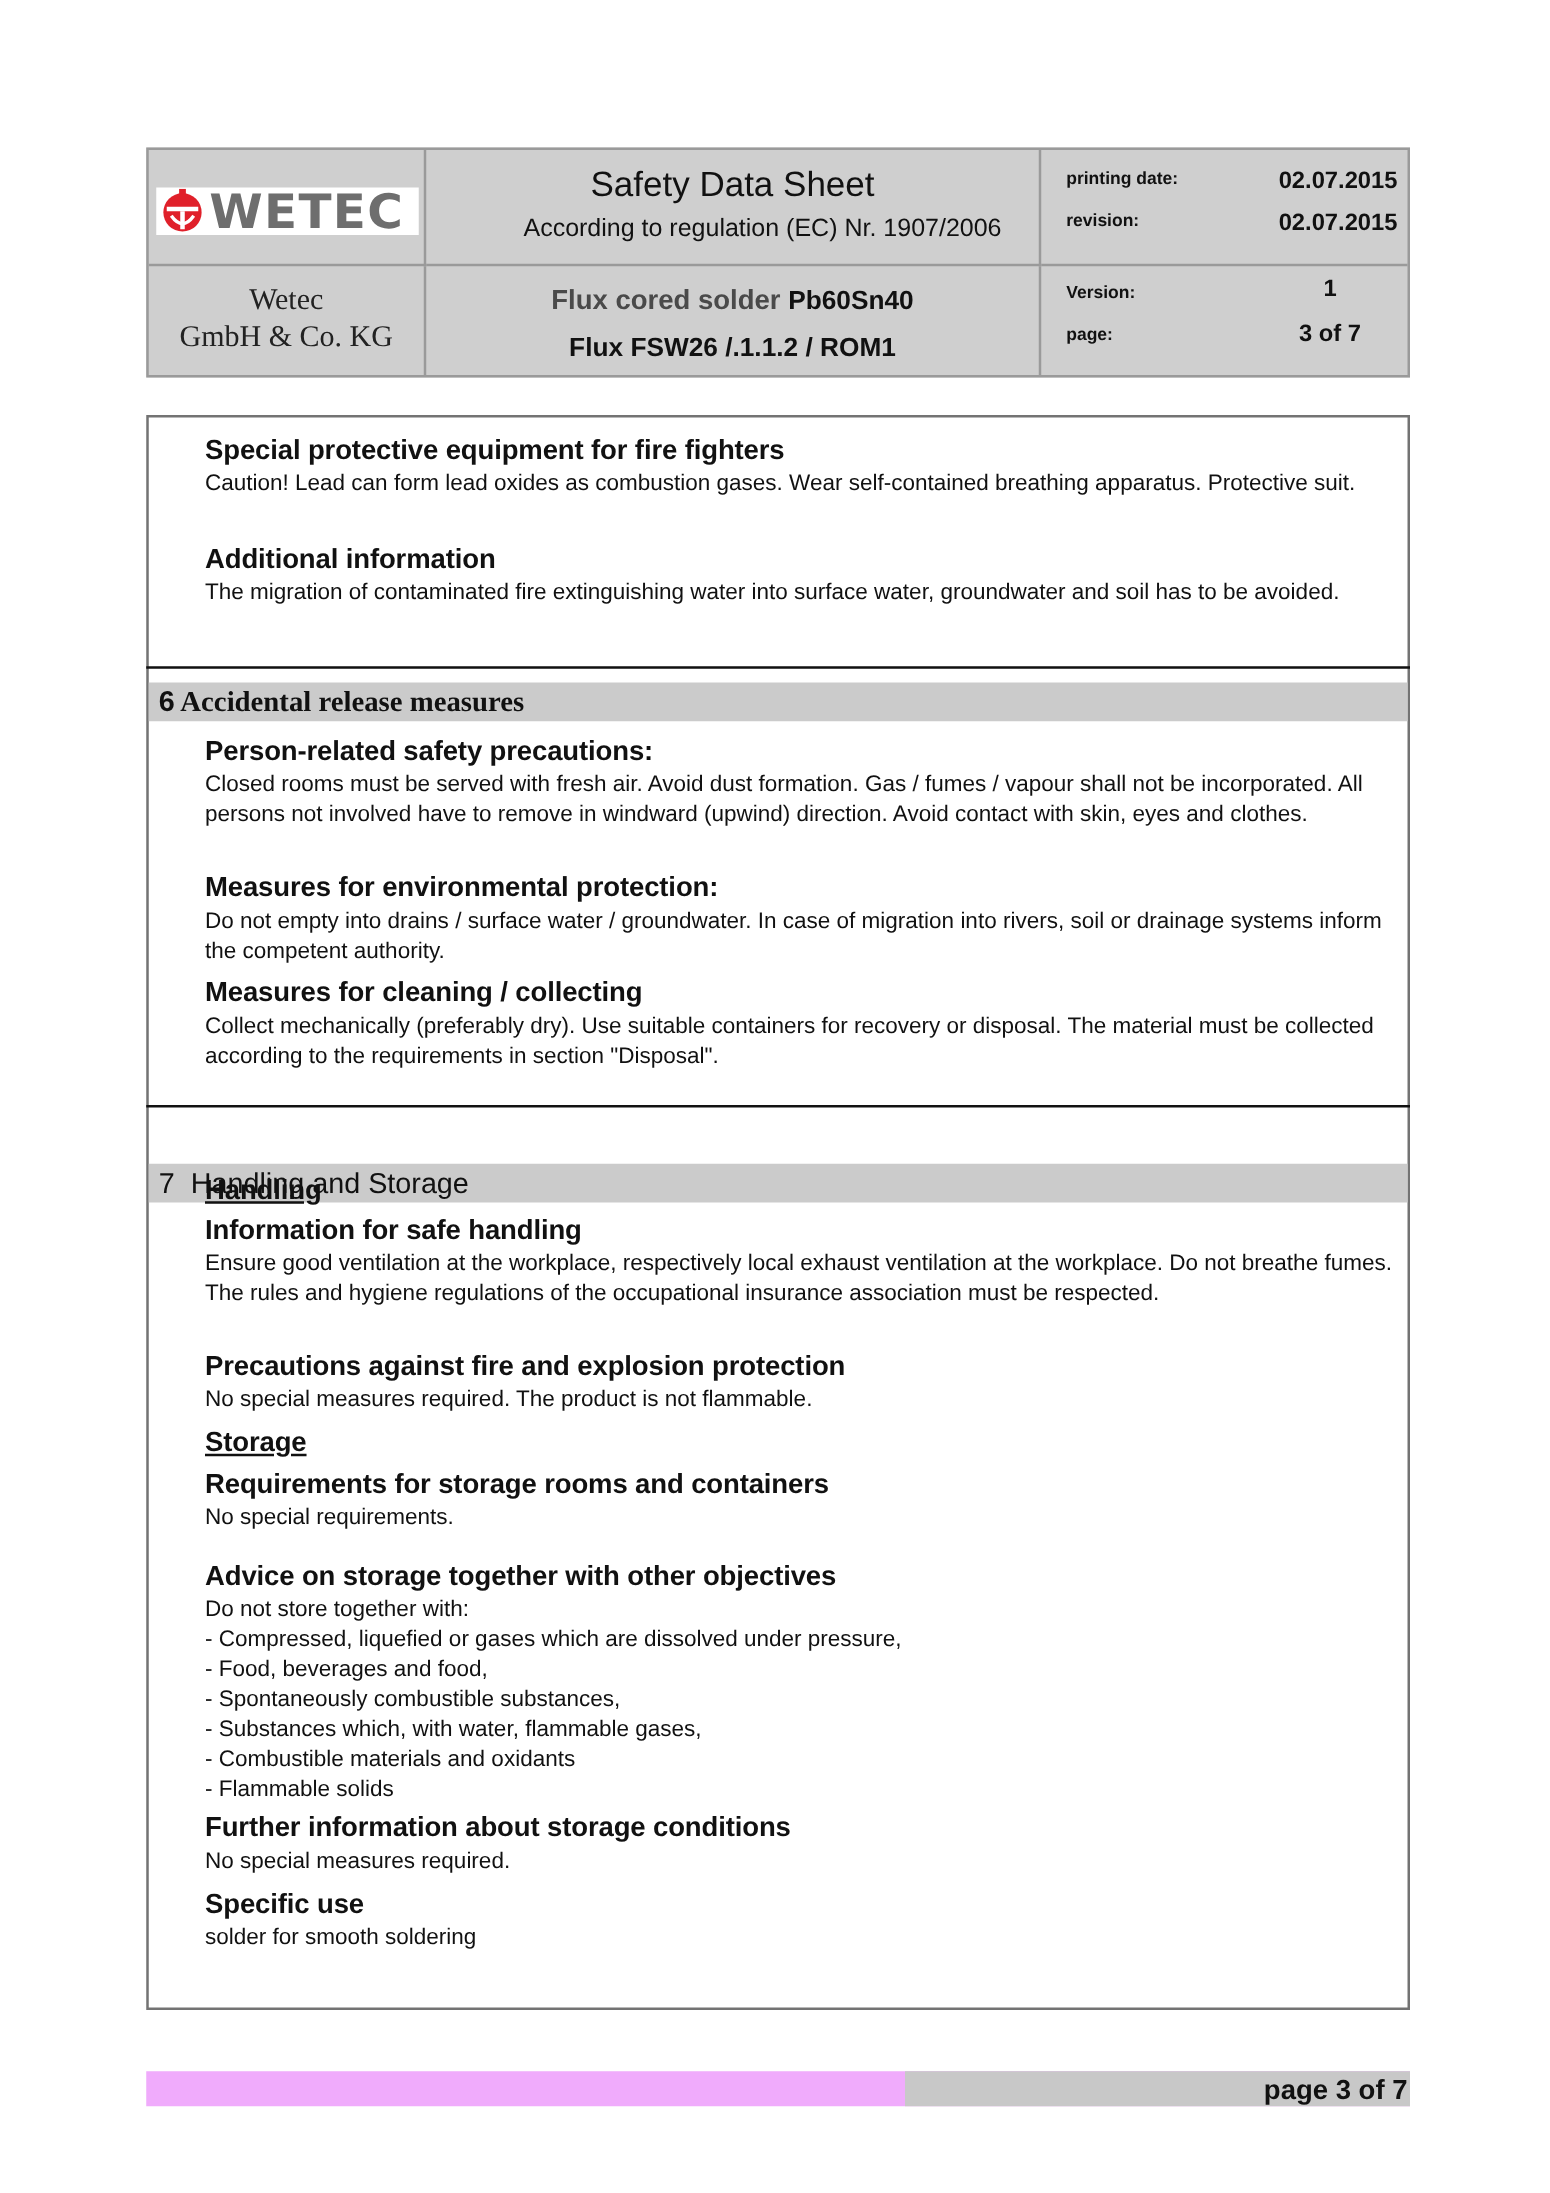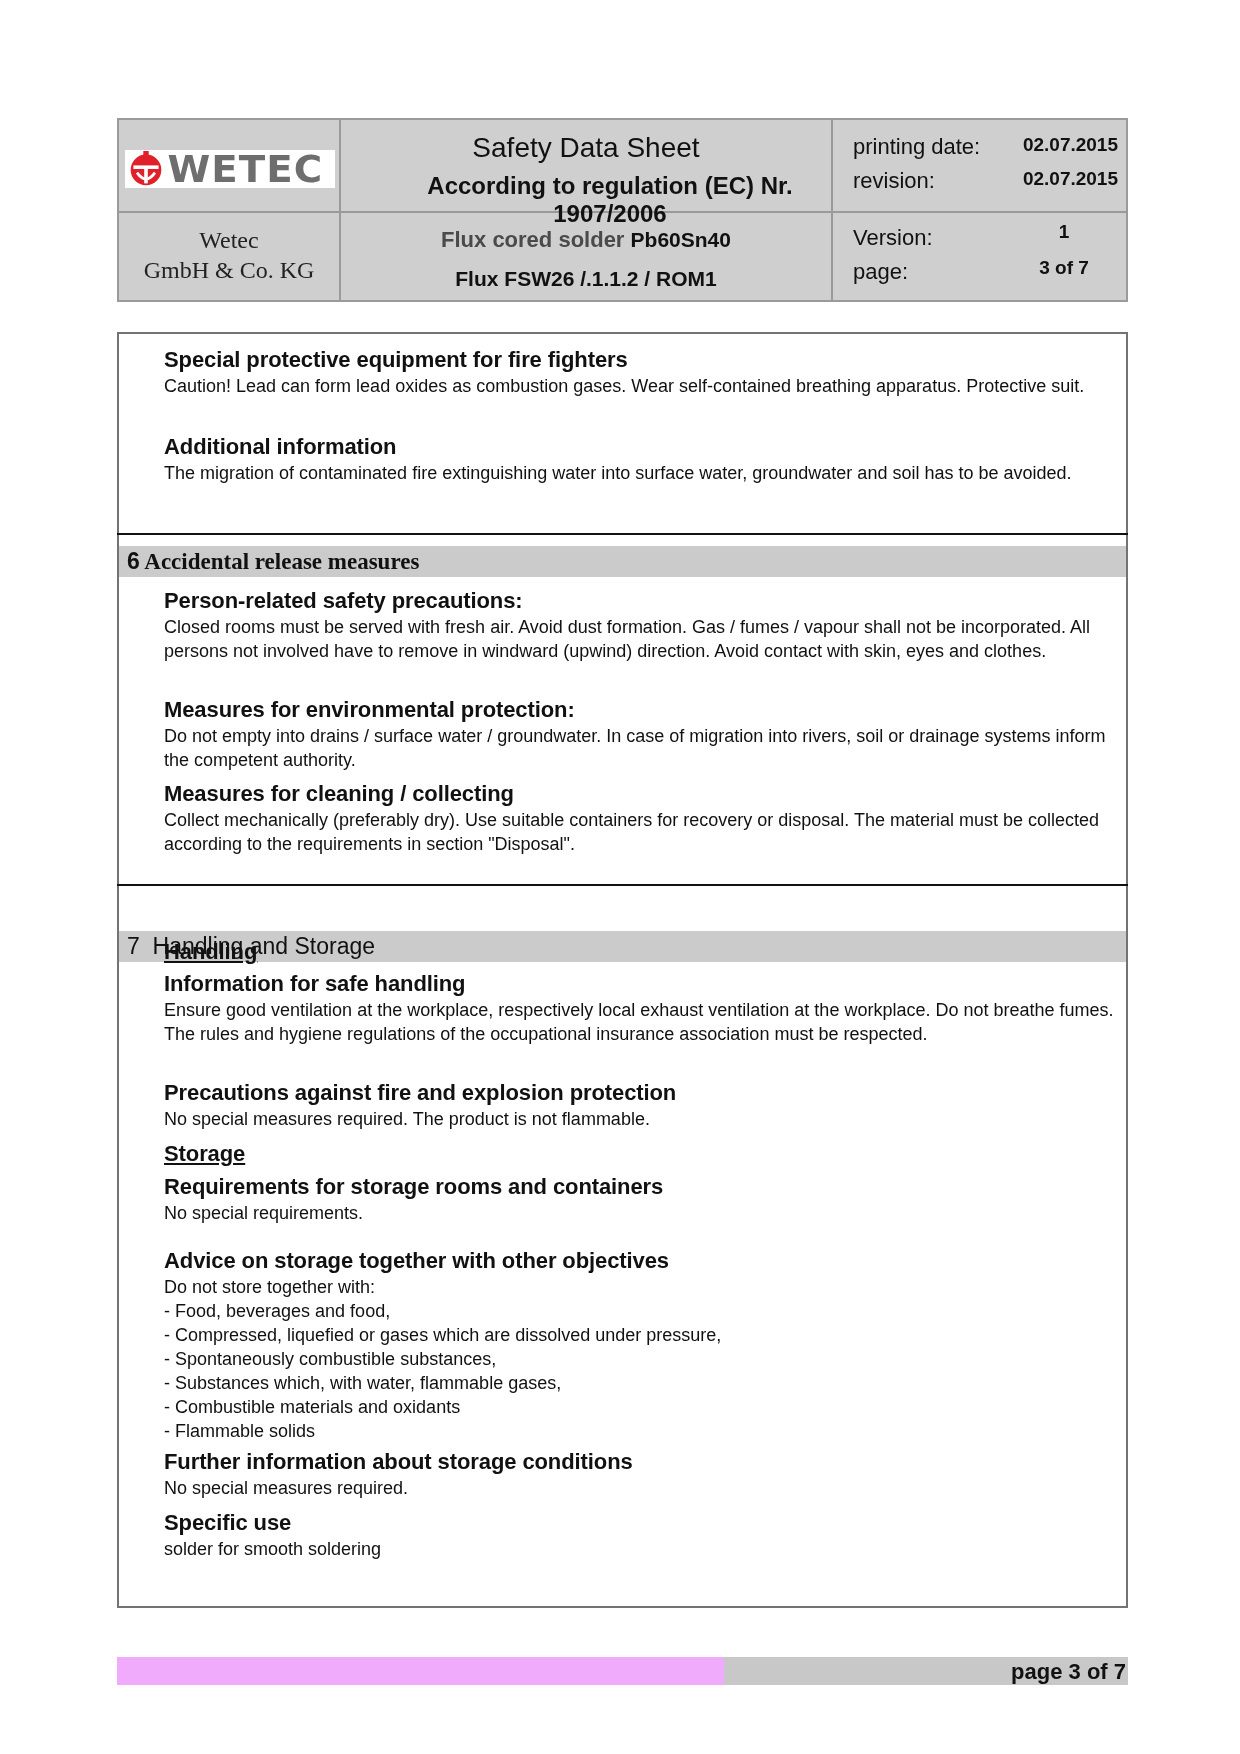--- a/index.html
+++ b/index.html
@@ -17,23 +17,23 @@
     .c-product { left: 222px; top: 93px; width: 492px; height: 87px; border-right-width: 2px; text-align: center; }
     .c-version { left: 714px; top: 93px; width: 293px; height: 100px; }
 
     .logo { position: absolute; left: 6px; top: 30px; width: 210px; height: 38px; background: #ffffff;
             display: flex; align-items: center; padding-left: 2px; }
     .logo-mark { width: 38px; height: 36px; }
     .logo-text { font-family: "DejaVu Sans", sans-serif; font-weight: bold; font-size: 38px; color: #6e6e6e;
                  letter-spacing: 1px; margin-left: 4px; line-height: 36px; transform: scaleX(1.02); }
 
     .t-main { position: absolute; left: 0; right: 0; top: 12px; font-size: 28px; font-weight: normal; }
-    .t-sub { position: absolute; left: 0; right: 0; top: 52px; font-size: 24px; font-weight: bold; margin-left: 48px; }
+    .t-sub { position: absolute; left: 0; right: 0; top: 52px; font-size: 20px; font-weight: normal; margin-left: 48px; }
 
-    .lbl { position: absolute; left: 20px; font-size: 22px; font-weight: normal; }
+    .lbl { position: absolute; left: 20px; font-size: 14px; font-weight: bold; }
     .val { position: absolute; right: 8px; font-size: 19px; font-weight: bold; text-align: right; }
     .val-c { position: absolute; width: 120px; right: 2px; font-size: 19px; font-weight: bold; text-align: center; }
 
     .company { position: absolute; left: 0; right: 0; top: 12px; font-family: "Liberation Serif", serif;
                font-size: 24px; line-height: 30px; color: #222; }
     .prod1 { position: absolute; left: 0; right: 0; top: 14px; font-size: 22px; font-weight: bold; color: #4a4a4a; }
     .prod1 .code { color: #111; font-size: 21px; }
     .prod2 { position: absolute; left: 0; right: 0; top: 54px; font-size: 21px; font-weight: bold; }
 
     
@@ -132,22 +132,22 @@
   <div class="h" style="top:637px">Information for safe handling</div>
   <div class="p" style="top:664px">Ensure good ventilation at the workplace, respectively local exhaust ventilation at the workplace. Do not breathe fumes. The rules and hygiene regulations of the occupational insurance association must be respected.</div>
   <div class="h" style="top:746px">Precautions against fire and explosion protection</div>
   <div class="p" style="top:773px">No special measures required. The product is not flammable.</div>
   <div class="h h-u" style="top:807px">Storage</div>
   <div class="h" style="top:840px">Requirements for storage rooms and containers</div>
   <div class="p" style="top:867px">No special requirements.</div>
   <div class="h" style="top:914px">Advice on storage together with other objectives</div>
   <div class="p" style="top:941px">Do not store together with:</div>
   <div class="p" style="top:965px">
+    <div>- Compressed, liquefied or gases which are dissolved under pressure,</div>
     <div>- Food, beverages and food,</div>
-    <div>- Compressed, liquefied or gases which are dissolved under pressure,</div>
     <div>- Spontaneously combustible substances,</div>
     <div>- Substances which, with water, flammable gases,</div>
     <div>- Combustible materials and oxidants</div>
     <div>- Flammable solids</div>
   </div>
   <div class="h" style="top:1115px">Further information about storage conditions</div>
   <div class="p" style="top:1142px">No special measures required.</div>
   <div class="h" style="top:1176px">Specific use</div>
   <div class="p" style="top:1203px">solder for smooth soldering</div>
 </div>

